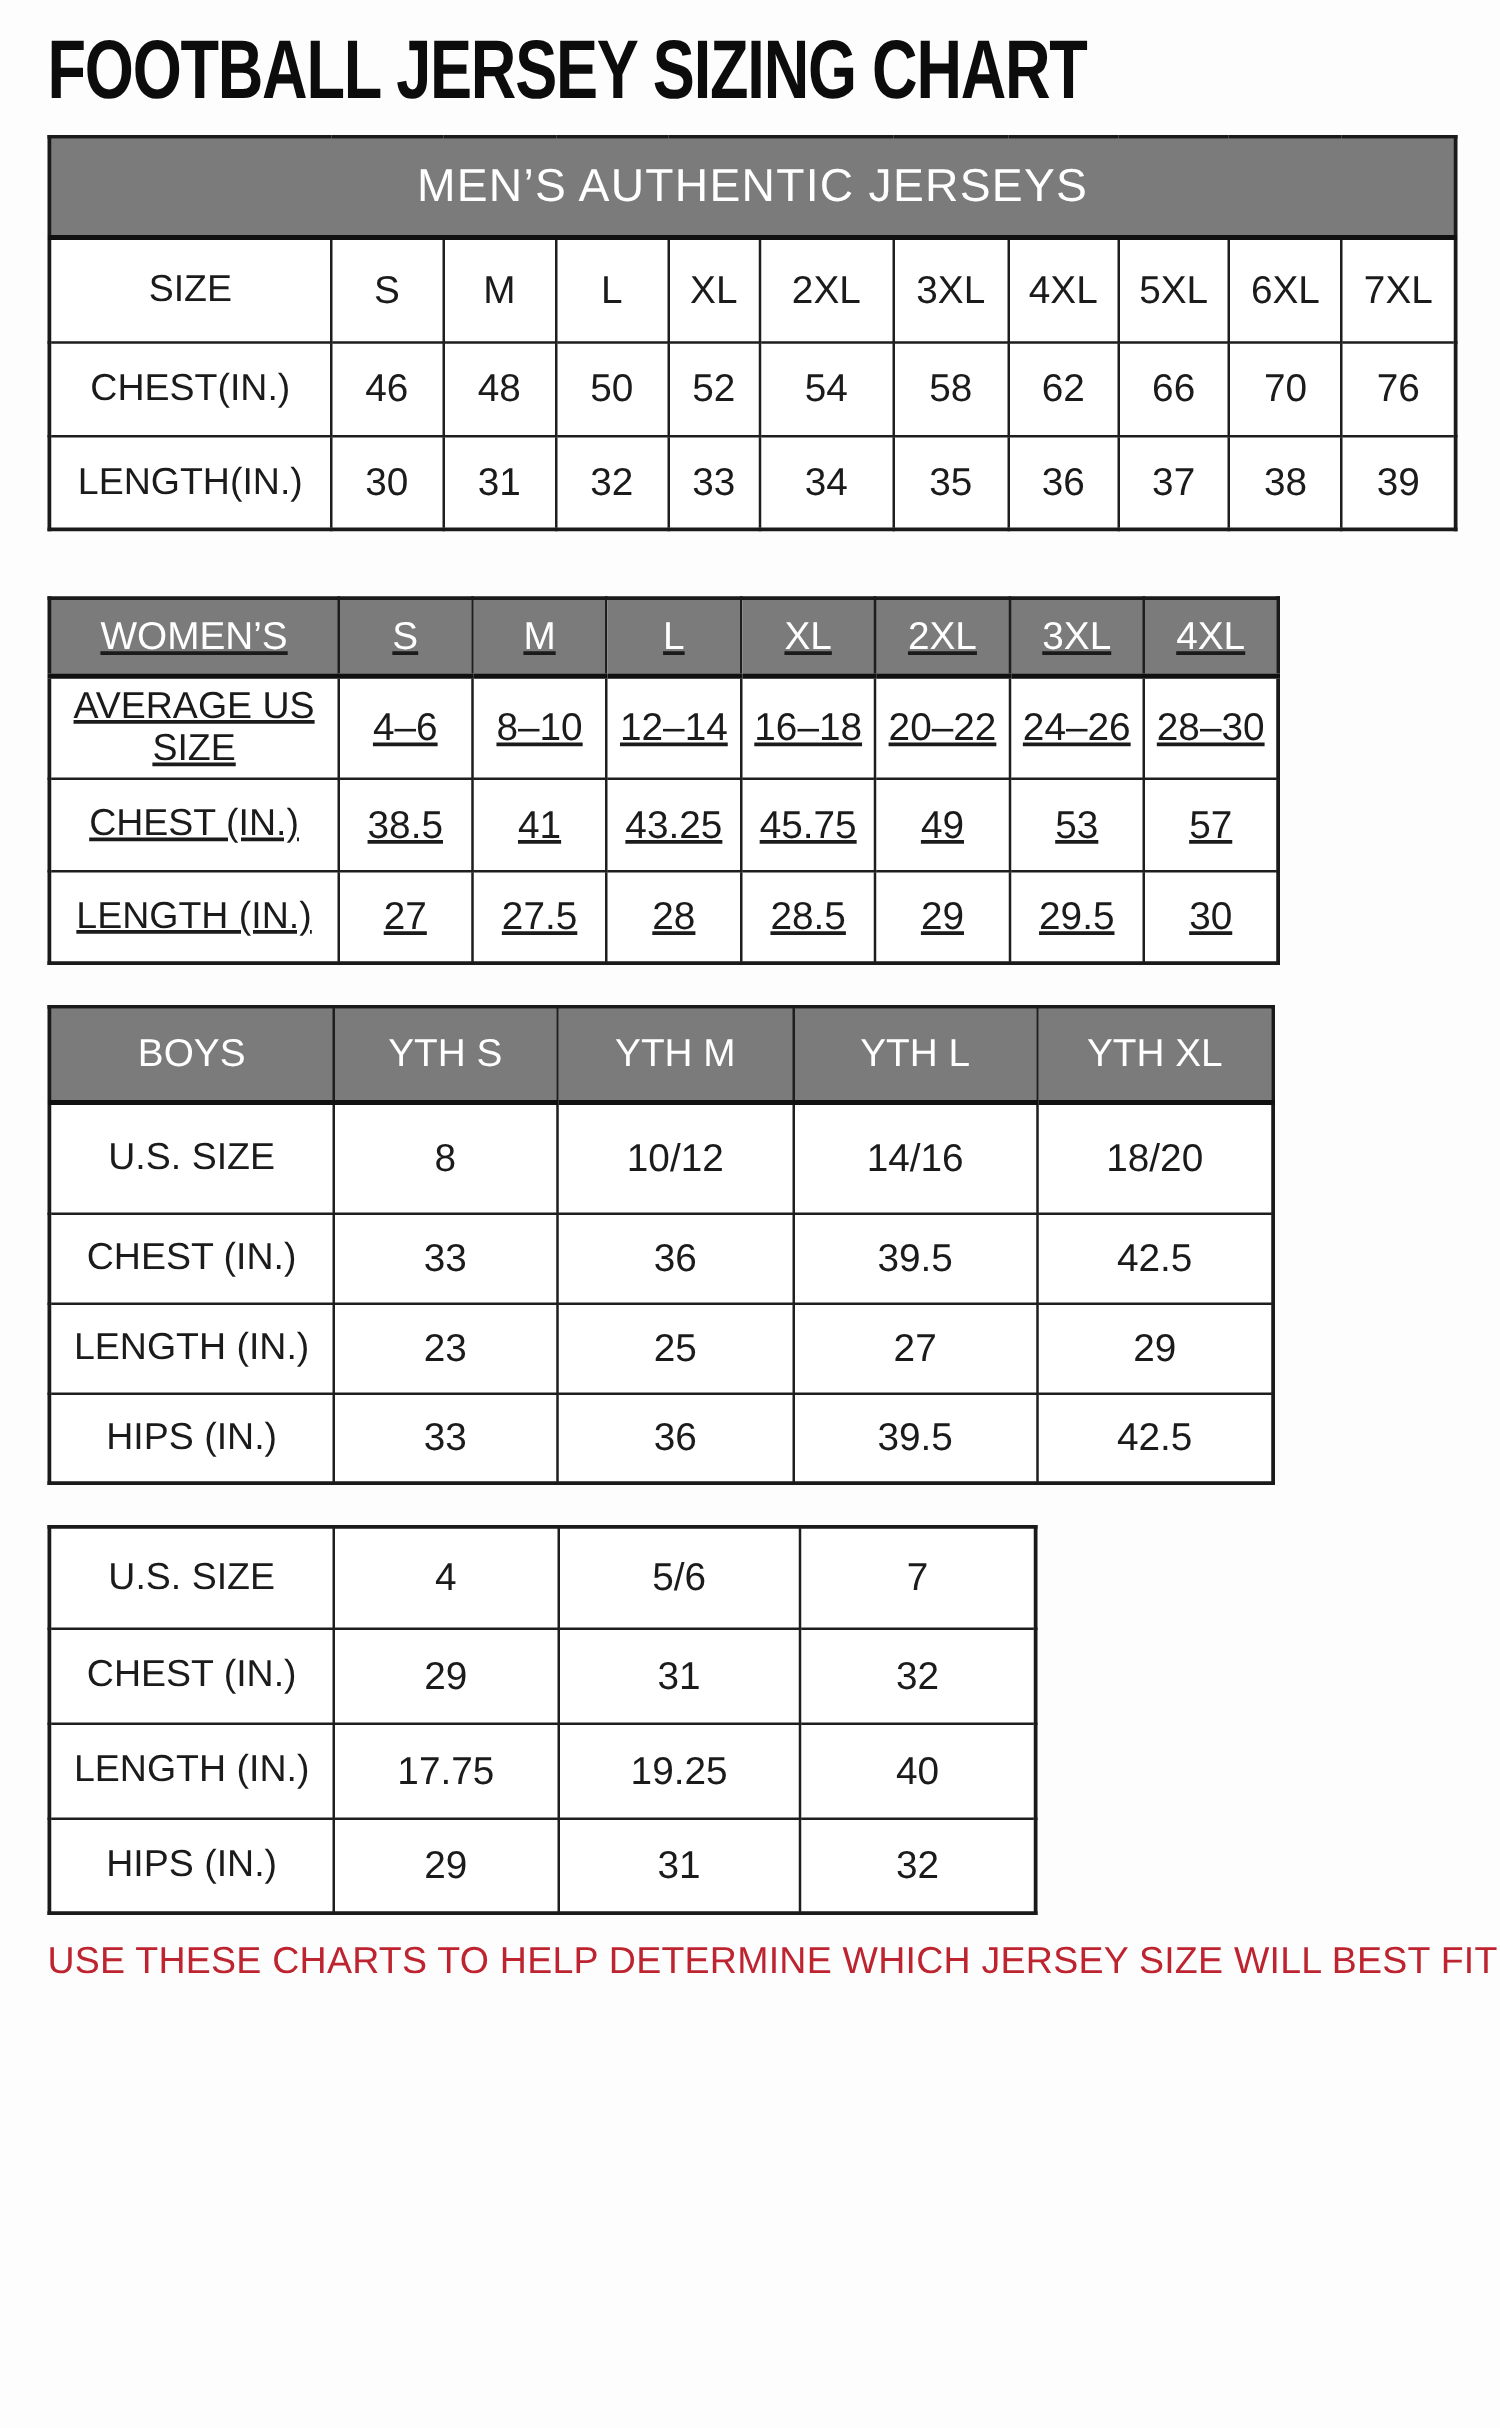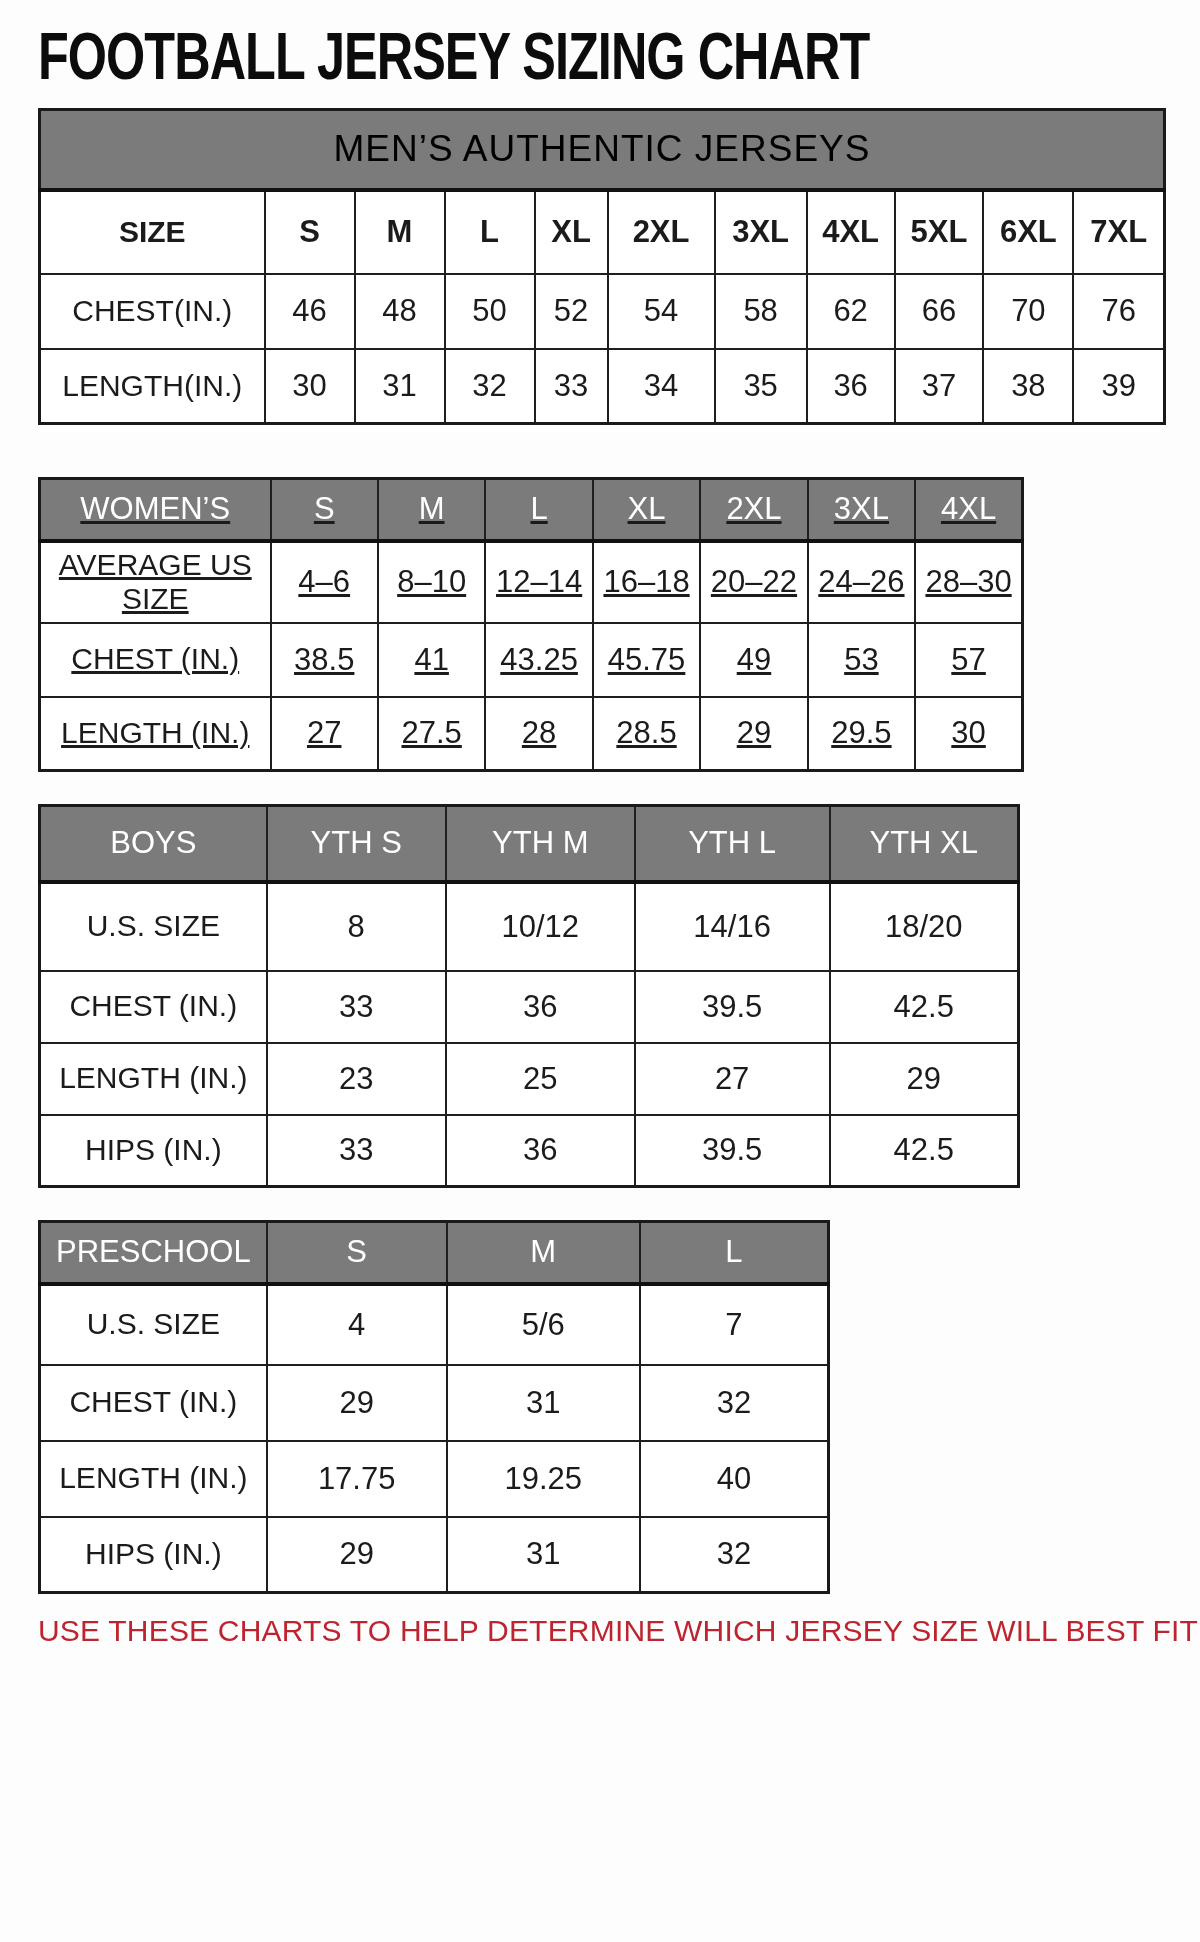--- a/index.html
+++ b/index.html
@@ -40,28 +40,28 @@
     border:2px solid #1e1e1e;
     text-align:center;vertical-align:middle;
     font-size:31px;background:#fff;
     padding:2px 4px;line-height:1.15;
     overflow:hidden;
   }
   td.lbl{font-size:30px;}
   td.gray{background:#7b7b7b;color:#fff;}
   tr.head-row td{border-bottom:4px solid #111;}
   td.banner{
-    background:#7b7b7b;color:#000000;
+    background:#7b7b7b;color:#ffffff;
     font-size:37px;letter-spacing:1px;
     border-bottom:4px solid #111;
   }
 
   .mens{width:1128px;margin-top:14px;}
   .mens tr.banner-row{height:80px;}
-  .mens tr.cols-row{height:84px;font-weight:bold;}
+  .mens tr.cols-row{height:84px;}
   .mens tr.data-row{height:75px;}
 
   .womens{width:986px;margin-top:52px;text-decoration:underline;}
   .womens tr.head-row{height:62px;}
   .womens tr.r0{height:82px;}
   .womens tr.data-row{height:74px;}
 
   .boys{width:982px;margin-top:32px;}
   .boys tr.head-row{height:76px;}
   .boys tr.r0{height:89px;}
@@ -245,26 +245,20 @@
     </table>
 
   <table class="pre">
     <colgroup>
       <col style="width:28.8%">
         <col style="width:22.8%">
         <col style="width:24.5%">
         <col style="width:23.9%">
     </colgroup>
     <tbody>
-        <tr class="head-row">
-      <td class="gray">PRESCHOOL</td>
-      <td class="gray">S</td>
-      <td class="gray">M</td>
-      <td class="gray">L</td>
-    </tr>
     <tr class="r0">
       <td class="lbl">U.S. SIZE</td>
       <td>4</td>
       <td>5/6</td>
       <td>7</td>
     </tr>
     <tr class="data-row">
       <td class="lbl">CHEST (IN.)</td>
       <td>29</td>
       <td>31</td>

